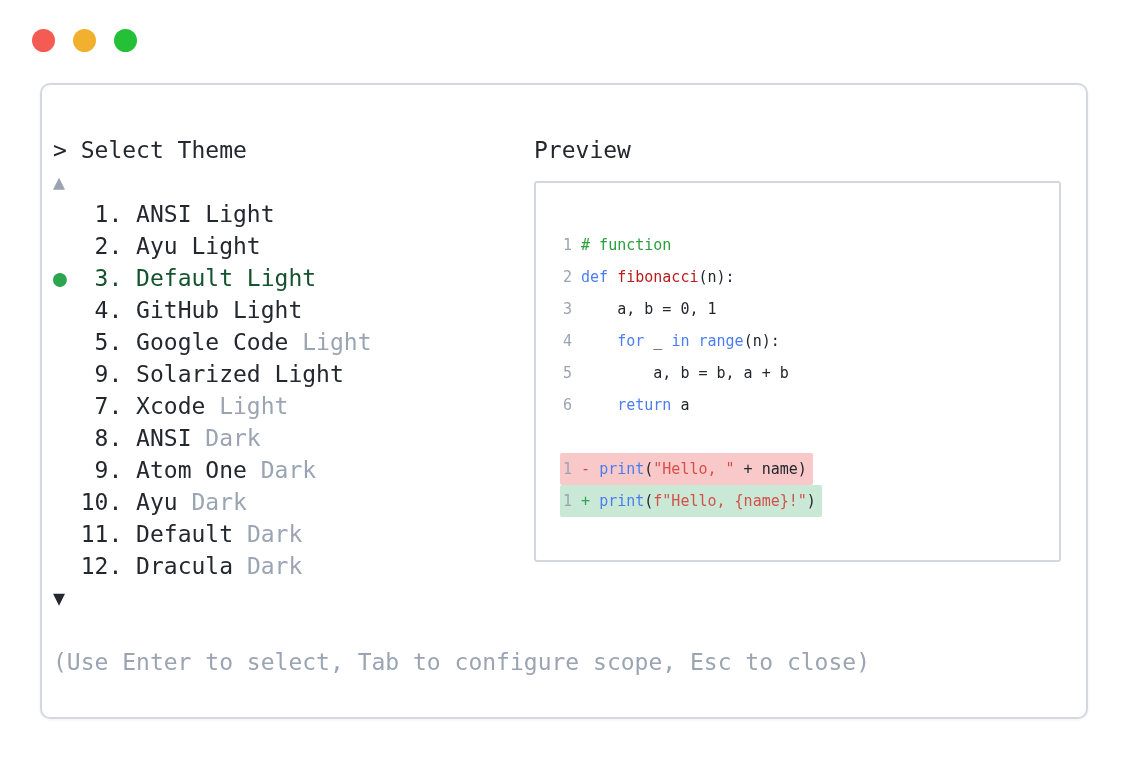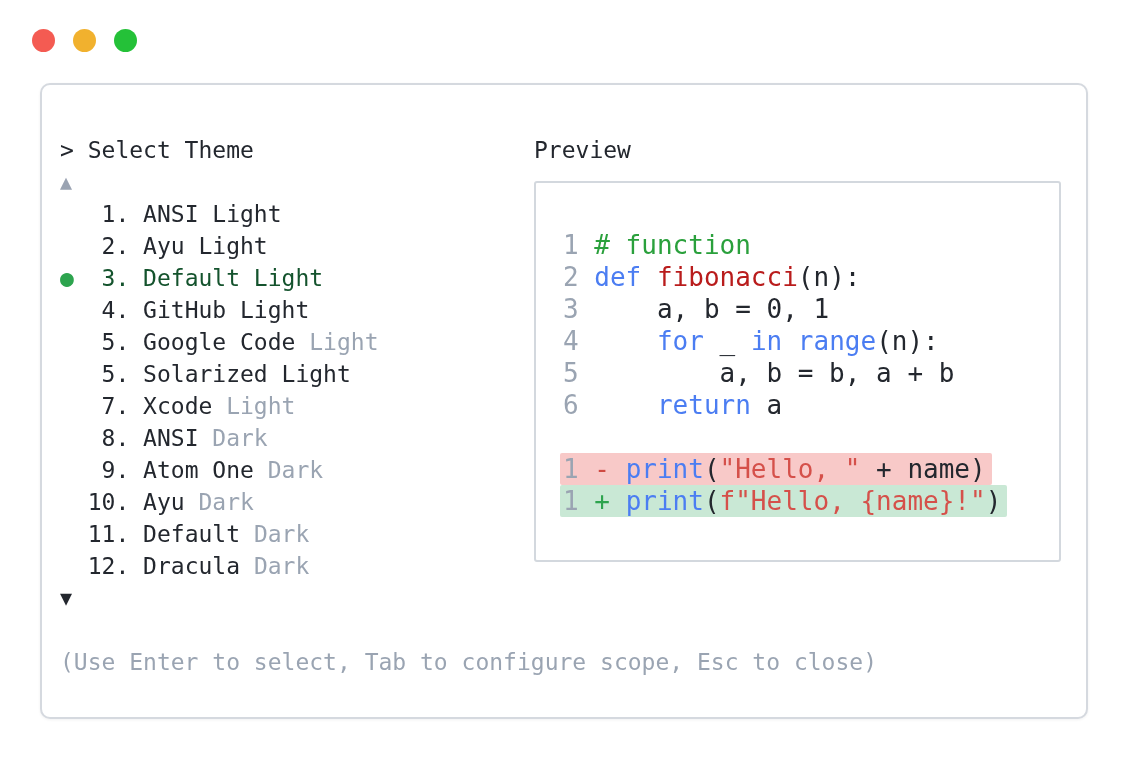--- a/index.html
+++ b/index.html
@@ -10,37 +10,37 @@
     position:relative;
   }
   .traffic { position:absolute; left:32px; top:29px; display:flex; gap:18px; }
   .light { width:23px; height:23px; border-radius:50%; }
   .window {
     position:absolute; left:40px; top:83px; width:1048px; height:636px;
     background:#ffffff; border:2px solid #d5d9df; border-radius:10px;
     box-shadow:0 1px 3px rgba(15,23,42,.06);
     padding-top:49px; display:flex;
   }
-  .left-col  { width:492px; padding-left:18px; flex:none; }
+  .left-col  { width:492px; padding-left:11px; flex:none; }
   .right-col { flex:1; }
   .line { height:32px; line-height:32px; font-size:23px; white-space:pre; }
   .arrow { font-size:20px; }
   .arrow-up { color:#9aa3b2; }
   .arrow-down { color:#23272e; }
   .gray { color:#9aa4b2; }
   .sel  { color:#14532d; }
   .mark { color:#2da44e; }
   .help { color:#9aa4b2; }
   .preview-label { margin-left:0; }
   .preview-box {
     margin-top:15px; width:527px; height:381px;
     border:2px solid #d3d8de; border-radius:3px; background:#ffffff;
     padding:46px 0 0 27px; overflow:hidden;
   }
-  .cline { height:32px; line-height:32px; font-size:26px; white-space:pre; }
+  .cline { height:32px; line-height:32px; font-size:15px; white-space:pre; }
   .lnum { color:#9aa4b2; }
   .tok-comment { color:#2aa03c; }
   .tok-kw      { color:#4b7df2; }
   .tok-fn      { color:#b91c1c; }
   .tok-str     { color:#d5504a; }
   .tok-plain   { color:#23272e; }
   .tok-minus   { color:#cf4a42; }
   .tok-plus    { color:#2da44e; }
   .hl { display:inline-block; border-radius:2px; padding:0 6px 0 3px; margin-left:-3px; }
   .hl.removed { background:#f8c9c8; }
@@ -58,21 +58,21 @@
 <div class="window">
   <div class="left-col">
     <div class="line">&gt; Select Theme</div>
     <div class="line arrow arrow-up">▲</div>
     <div>
         <div class="line"><span class="mark">  </span><span> 1. ANSI Light</span></div>
         <div class="line"><span class="mark">  </span><span> 2. Ayu Light</span></div>
         <div class="line"><span class="mark">● </span><span class="sel"> 3. Default Light</span></div>
         <div class="line"><span class="mark">  </span><span> 4. GitHub Light</span></div>
         <div class="line"><span class="mark">  </span><span> 5. Google Code</span><span class="gray"> Light</span></div>
-        <div class="line"><span class="mark">  </span><span> 5. Solarized Light</span></div>
+        <div class="line"><span class="mark">  </span><span> 9. Solarized Light</span></div>
         <div class="line"><span class="mark">  </span><span> 7. Xcode</span><span class="gray"> Light</span></div>
         <div class="line"><span class="mark">  </span><span> 8. ANSI</span><span class="gray"> Dark</span></div>
         <div class="line"><span class="mark">  </span><span> 9. Atom One</span><span class="gray"> Dark</span></div>
         <div class="line"><span class="mark">  </span><span>10. Ayu</span><span class="gray"> Dark</span></div>
         <div class="line"><span class="mark">  </span><span>11. Default</span><span class="gray"> Dark</span></div>
         <div class="line"><span class="mark">  </span><span>12. Dracula</span><span class="gray"> Dark</span></div>
       </div>
     <div class="line arrow arrow-down">▼</div>
     <div class="line"></div>
     <div class="line help">(Use Enter to select, Tab to configure scope, Esc to close)</div>

